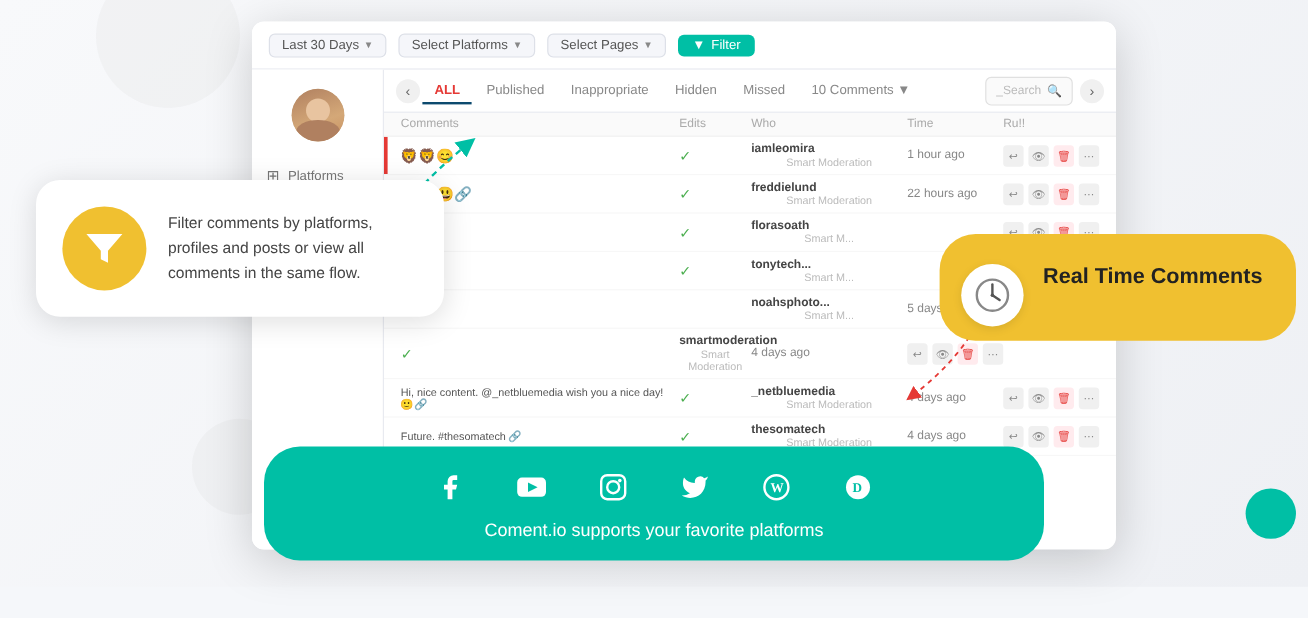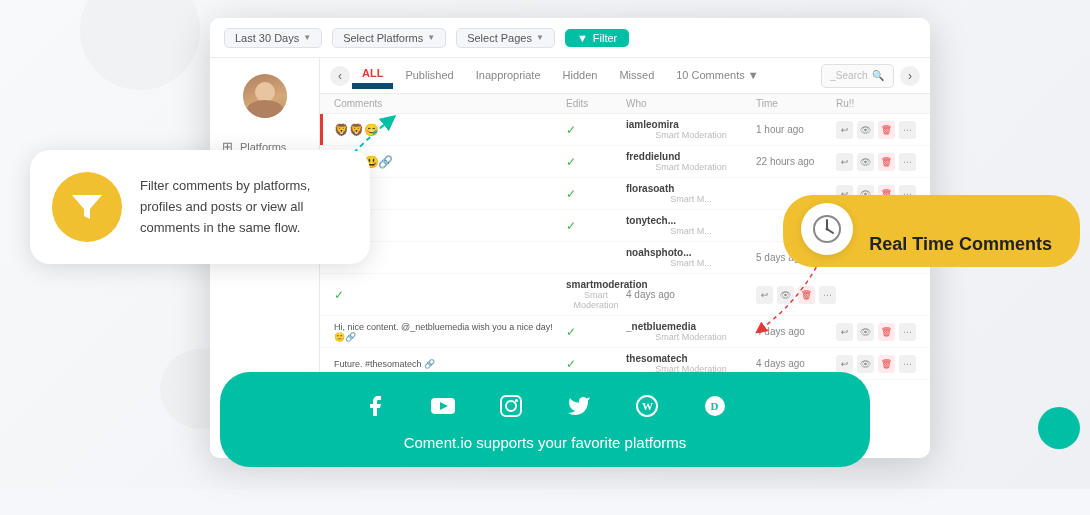--- a/index.html
+++ b/index.html
@@ -194,21 +194,21 @@
     }
     .tab {
       padding: 4px 10px;
       font-size: 11px;
       color: #888;
       cursor: pointer;
       border-bottom: 2px solid transparent;
     }
     .tab.active {
       color: #e53935;
-      border-bottom: 6px solid #0c4a6e;
+      border-bottom: 2px solid #0c4a6e;
       font-weight: 600;
     }
     .search-box {
       margin-left: auto;
       display: flex;
       align-items: center;
       border: 1px solid #e0e0e0;
       border-radius: 5px;
       padding: 2px 8px;
       font-size: 10px;
@@ -301,23 +301,23 @@
       padding-top: 4px;
     }
 
     
     .rtc-callout {
       position: absolute;
       top: 195px;
       right: 10px;
       background: #f0c030;
       border-radius: 30px;
-      padding: 8px 28px 12px 18px;
-      display: flex;
-      align-items: flex-end;
+      padding: 25px 28px 12px 18px;
+      display: flex;
+      align-items: flex-start;
       gap: 16px;
       z-index: 10;
       min-width: 280px;
     }
     .clock-circle {
       width: 52px; height: 52px;
       border-radius: 50%;
       background: #fff;
       display: flex; align-items: center; justify-content: center;
       flex-shrink: 0;

